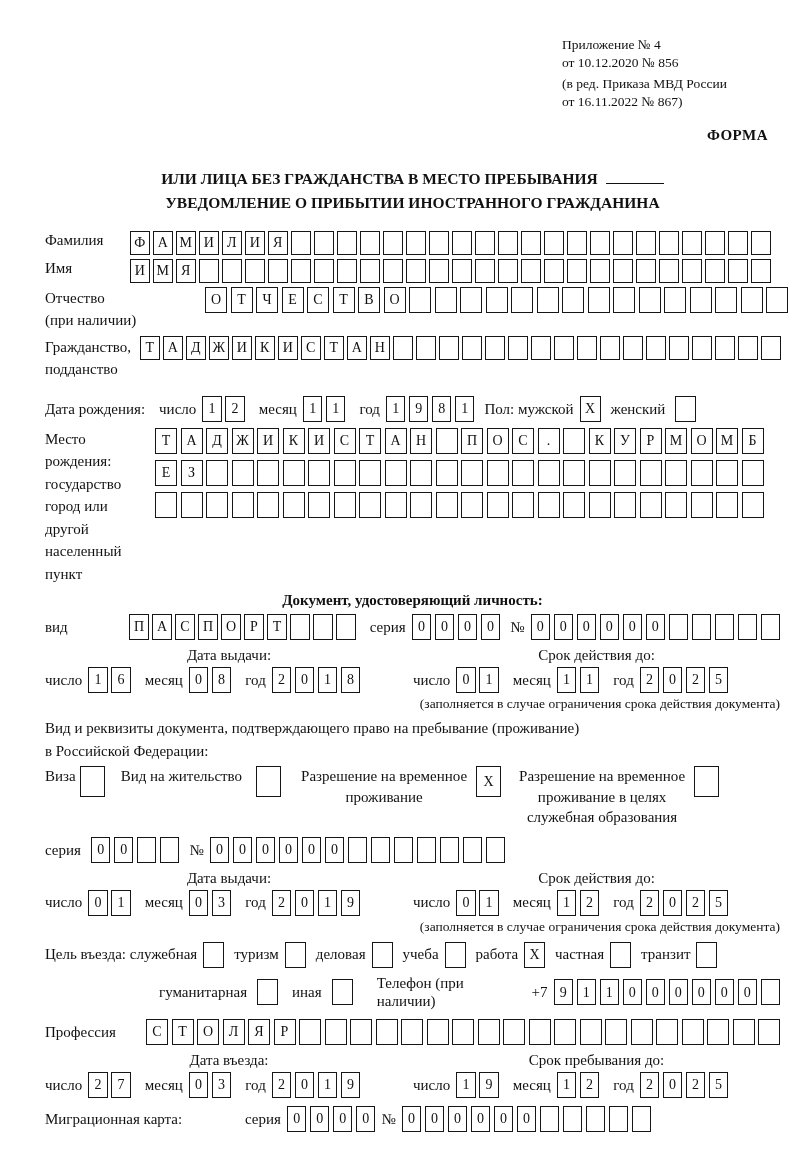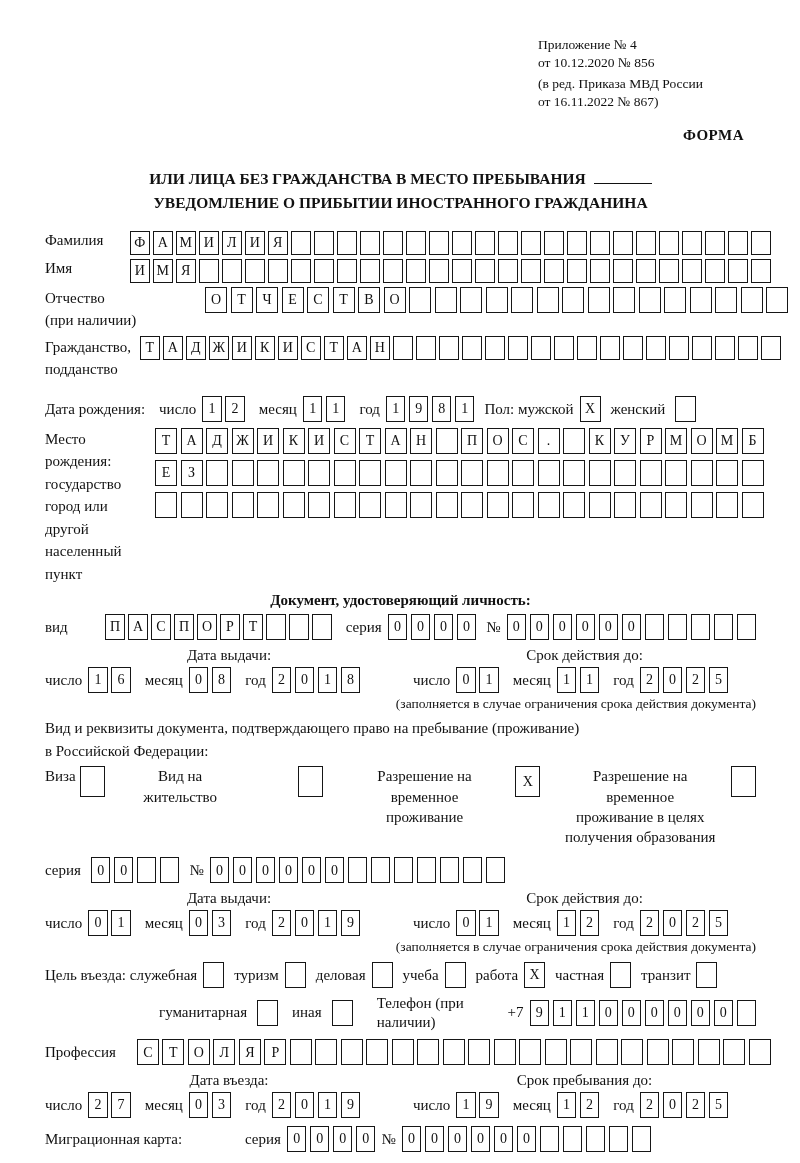--- a/index.html
+++ b/index.html
@@ -1,19 +1,19 @@
 <!DOCTYPE html>
 <html><head>
 <meta charset="utf-8">
 <style>
   html,body{margin:0;padding:0;background:#fff;}
   .page{
     position:relative;
     width:800px;height:1163px;box-sizing:border-box;
-    padding:36px 44px 0 45px;
+    padding:36px 20px 0 45px;
     background:#fff;color:#111;
     font-family:"Liberation Serif","DejaVu Serif",serif;
     font-size:15px;line-height:1.25;overflow:hidden;
   }
   
   .hdr{margin-left:auto;width:218px;font-size:13.5px;line-height:1.3;}
   .hdr .amend{margin-top:4px;}
   .forma{ text-align:right; font-weight:bold; font-size:15px; margin:16px 12px 0 0; letter-spacing:.5px;}
   .title{ text-align:center; font-weight:bold; font-size:15.5px; margin-top:22px; line-height:1.55;}
   .blank-line{display:inline-block;width:58px;border-bottom:1.8px solid #111;height:12px;margin-left:8px;}
@@ -422,36 +422,36 @@
     <div class="note">(заполняется в случае ограничения срока действия документа)</div>
 
     <div style="margin-top:6px;">Вид и реквизиты документа, подтверждающего право на пребывание (проживание)</div>
     <div style="margin-top:4px;">в Российской Федерации:</div>
 
     <div class="opt-row">
       <span class="opt">
         <span class="olabel">Виза</span>
         <span class="cbox lg" style="margin-left:4px;"></span>
       </span>
-      <span class="opt" style="margin-left:16px;gap:44px;">
+      <span class="opt" style="margin-left:16px;">
         <span class="olabel">Вид на жительство</span>
         <span class="cbox lg" style="margin-left:14px;"></span>
       </span>
       <span class="opt" style="margin-left:20px;">
         <span class="olabel">
           <div>Разрешение на временное</div>
           <div>проживание</div>
         </span>
         <span class="cbox lg">X</span>
       </span>
       <span class="opt" style="margin-left:18px;">
         <span class="olabel">
           <div>Разрешение на временное</div>
           <div>проживание в целях</div>
-          <div>получения образования</div>
+          <div>служебная образования</div>
         </span>
         <span class="cbox lg"></span>
       </span>
     </div>
 
     <div class="frow inline" style="margin-top:10px;">
       <span>серия</span>
       <span class="cells cells-dt gap10">
           <span class="cell">0</span>
           <span class="cell">0</span>

